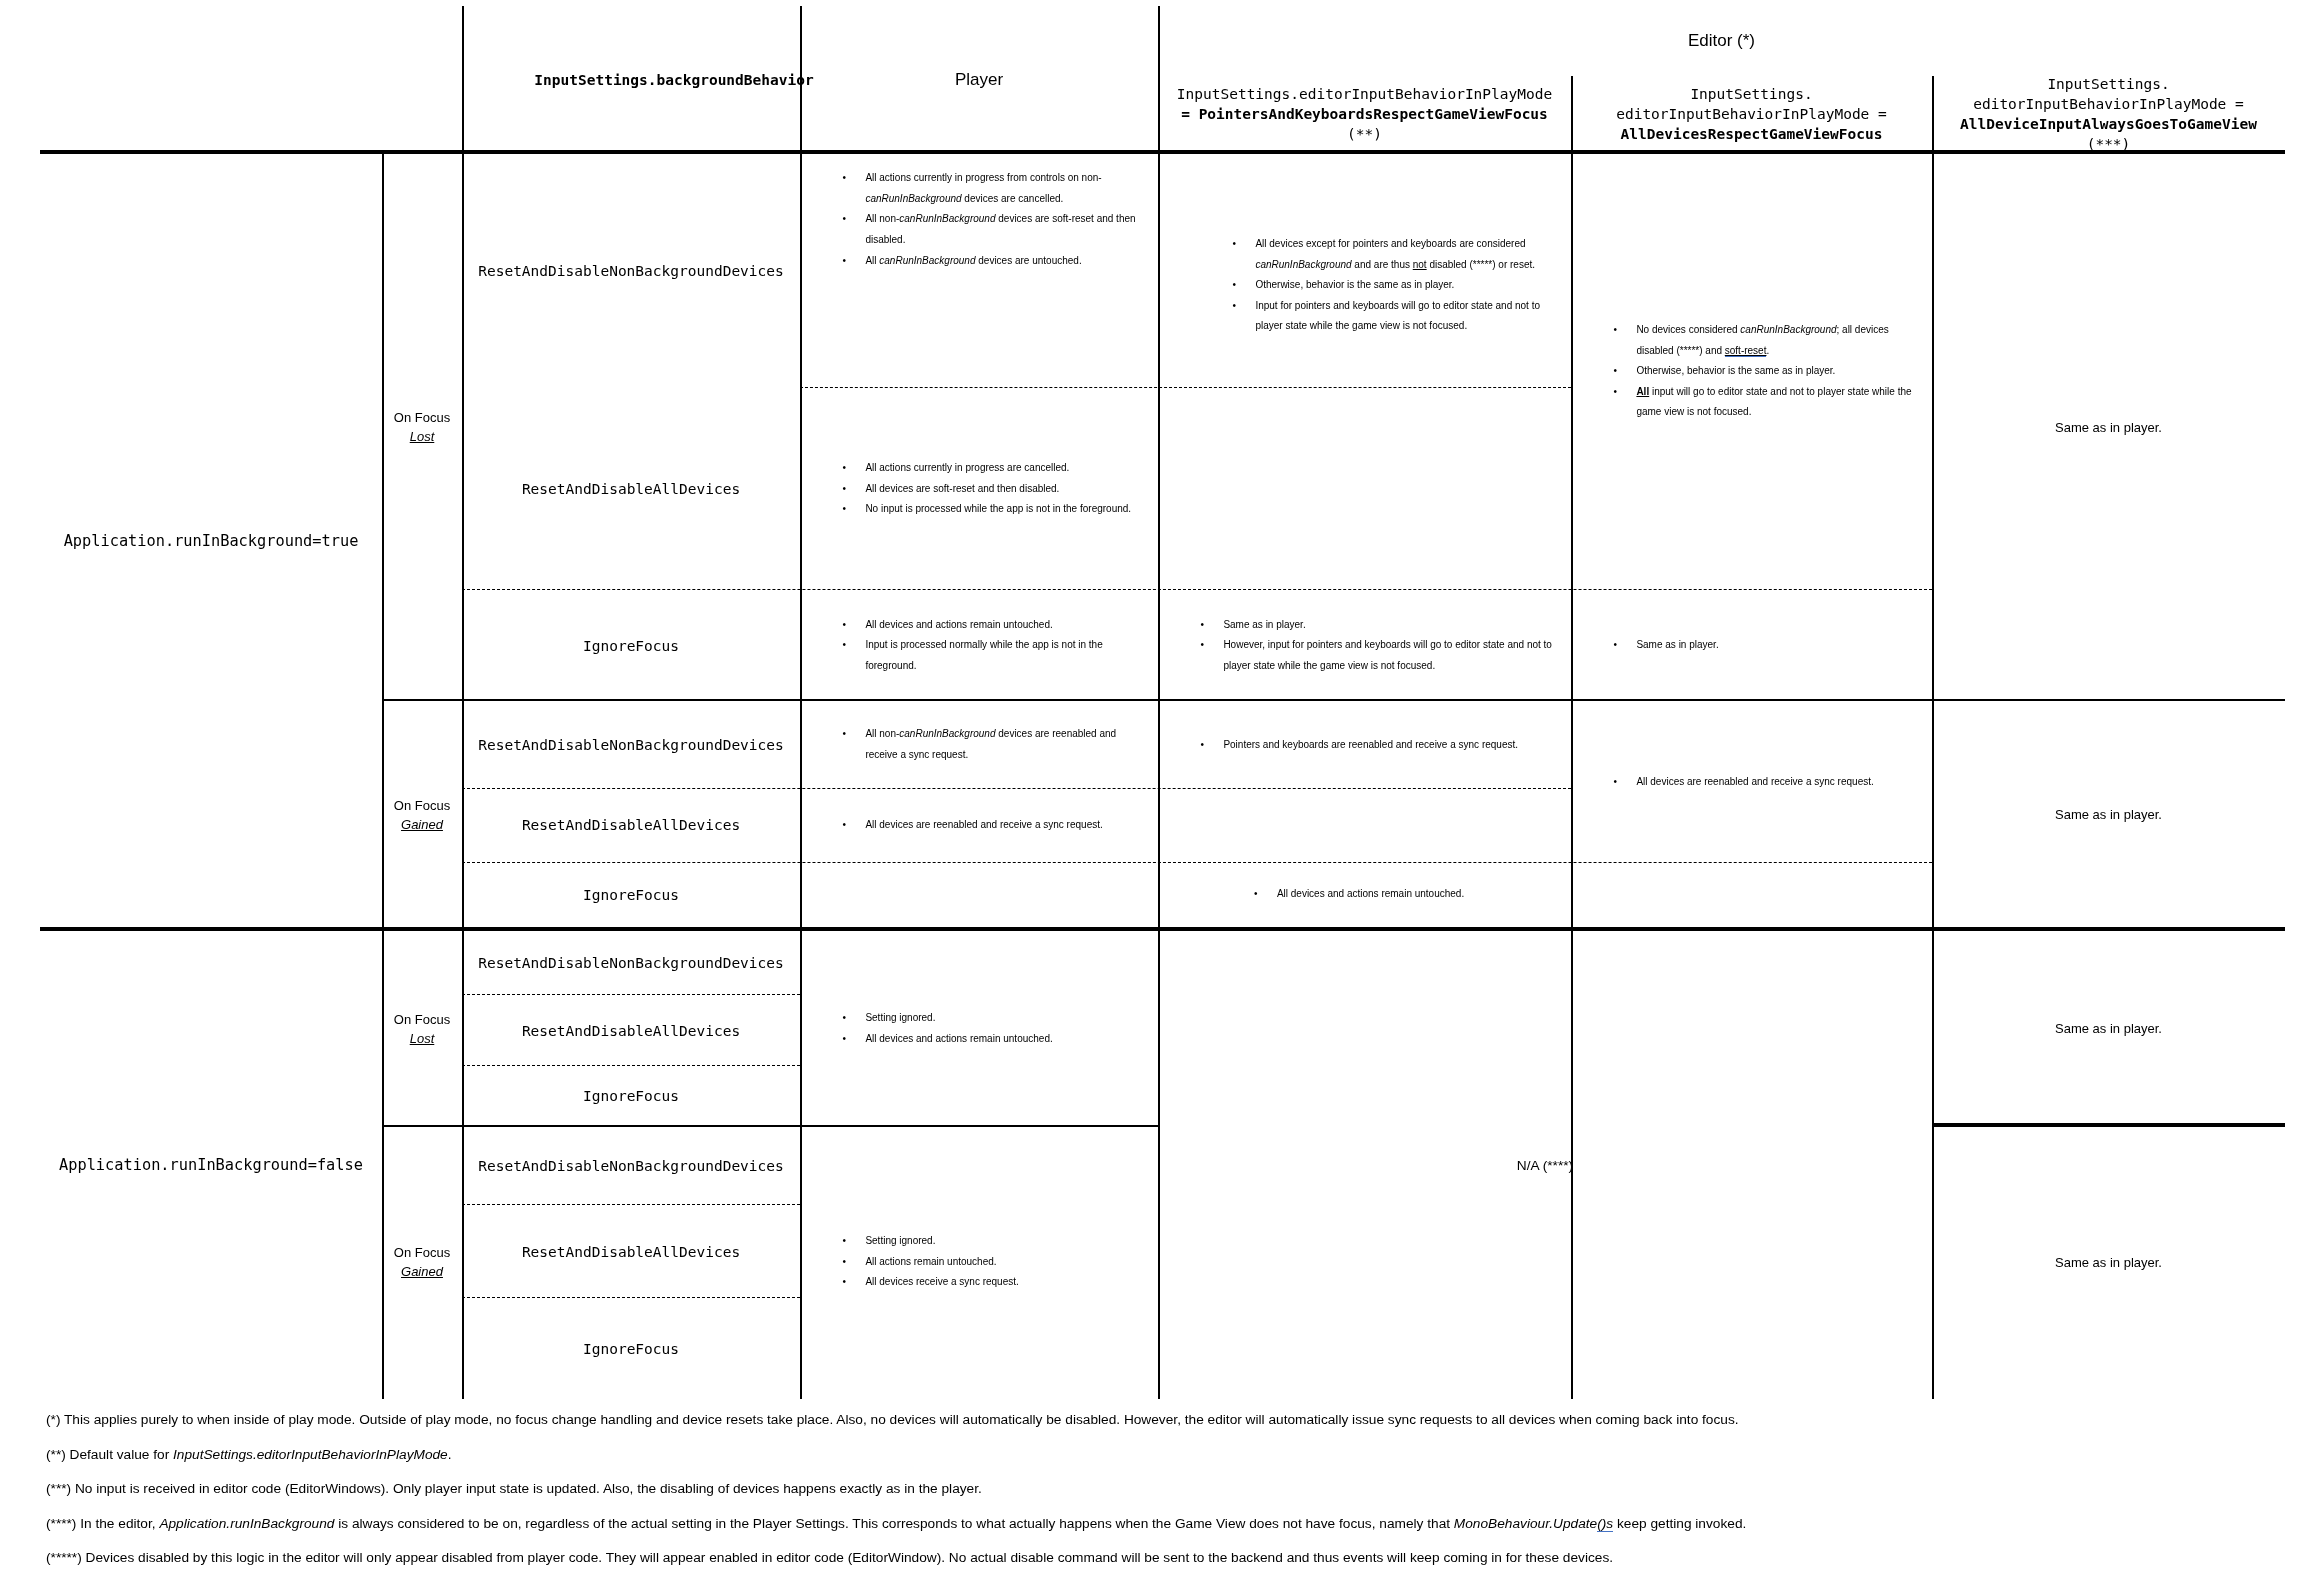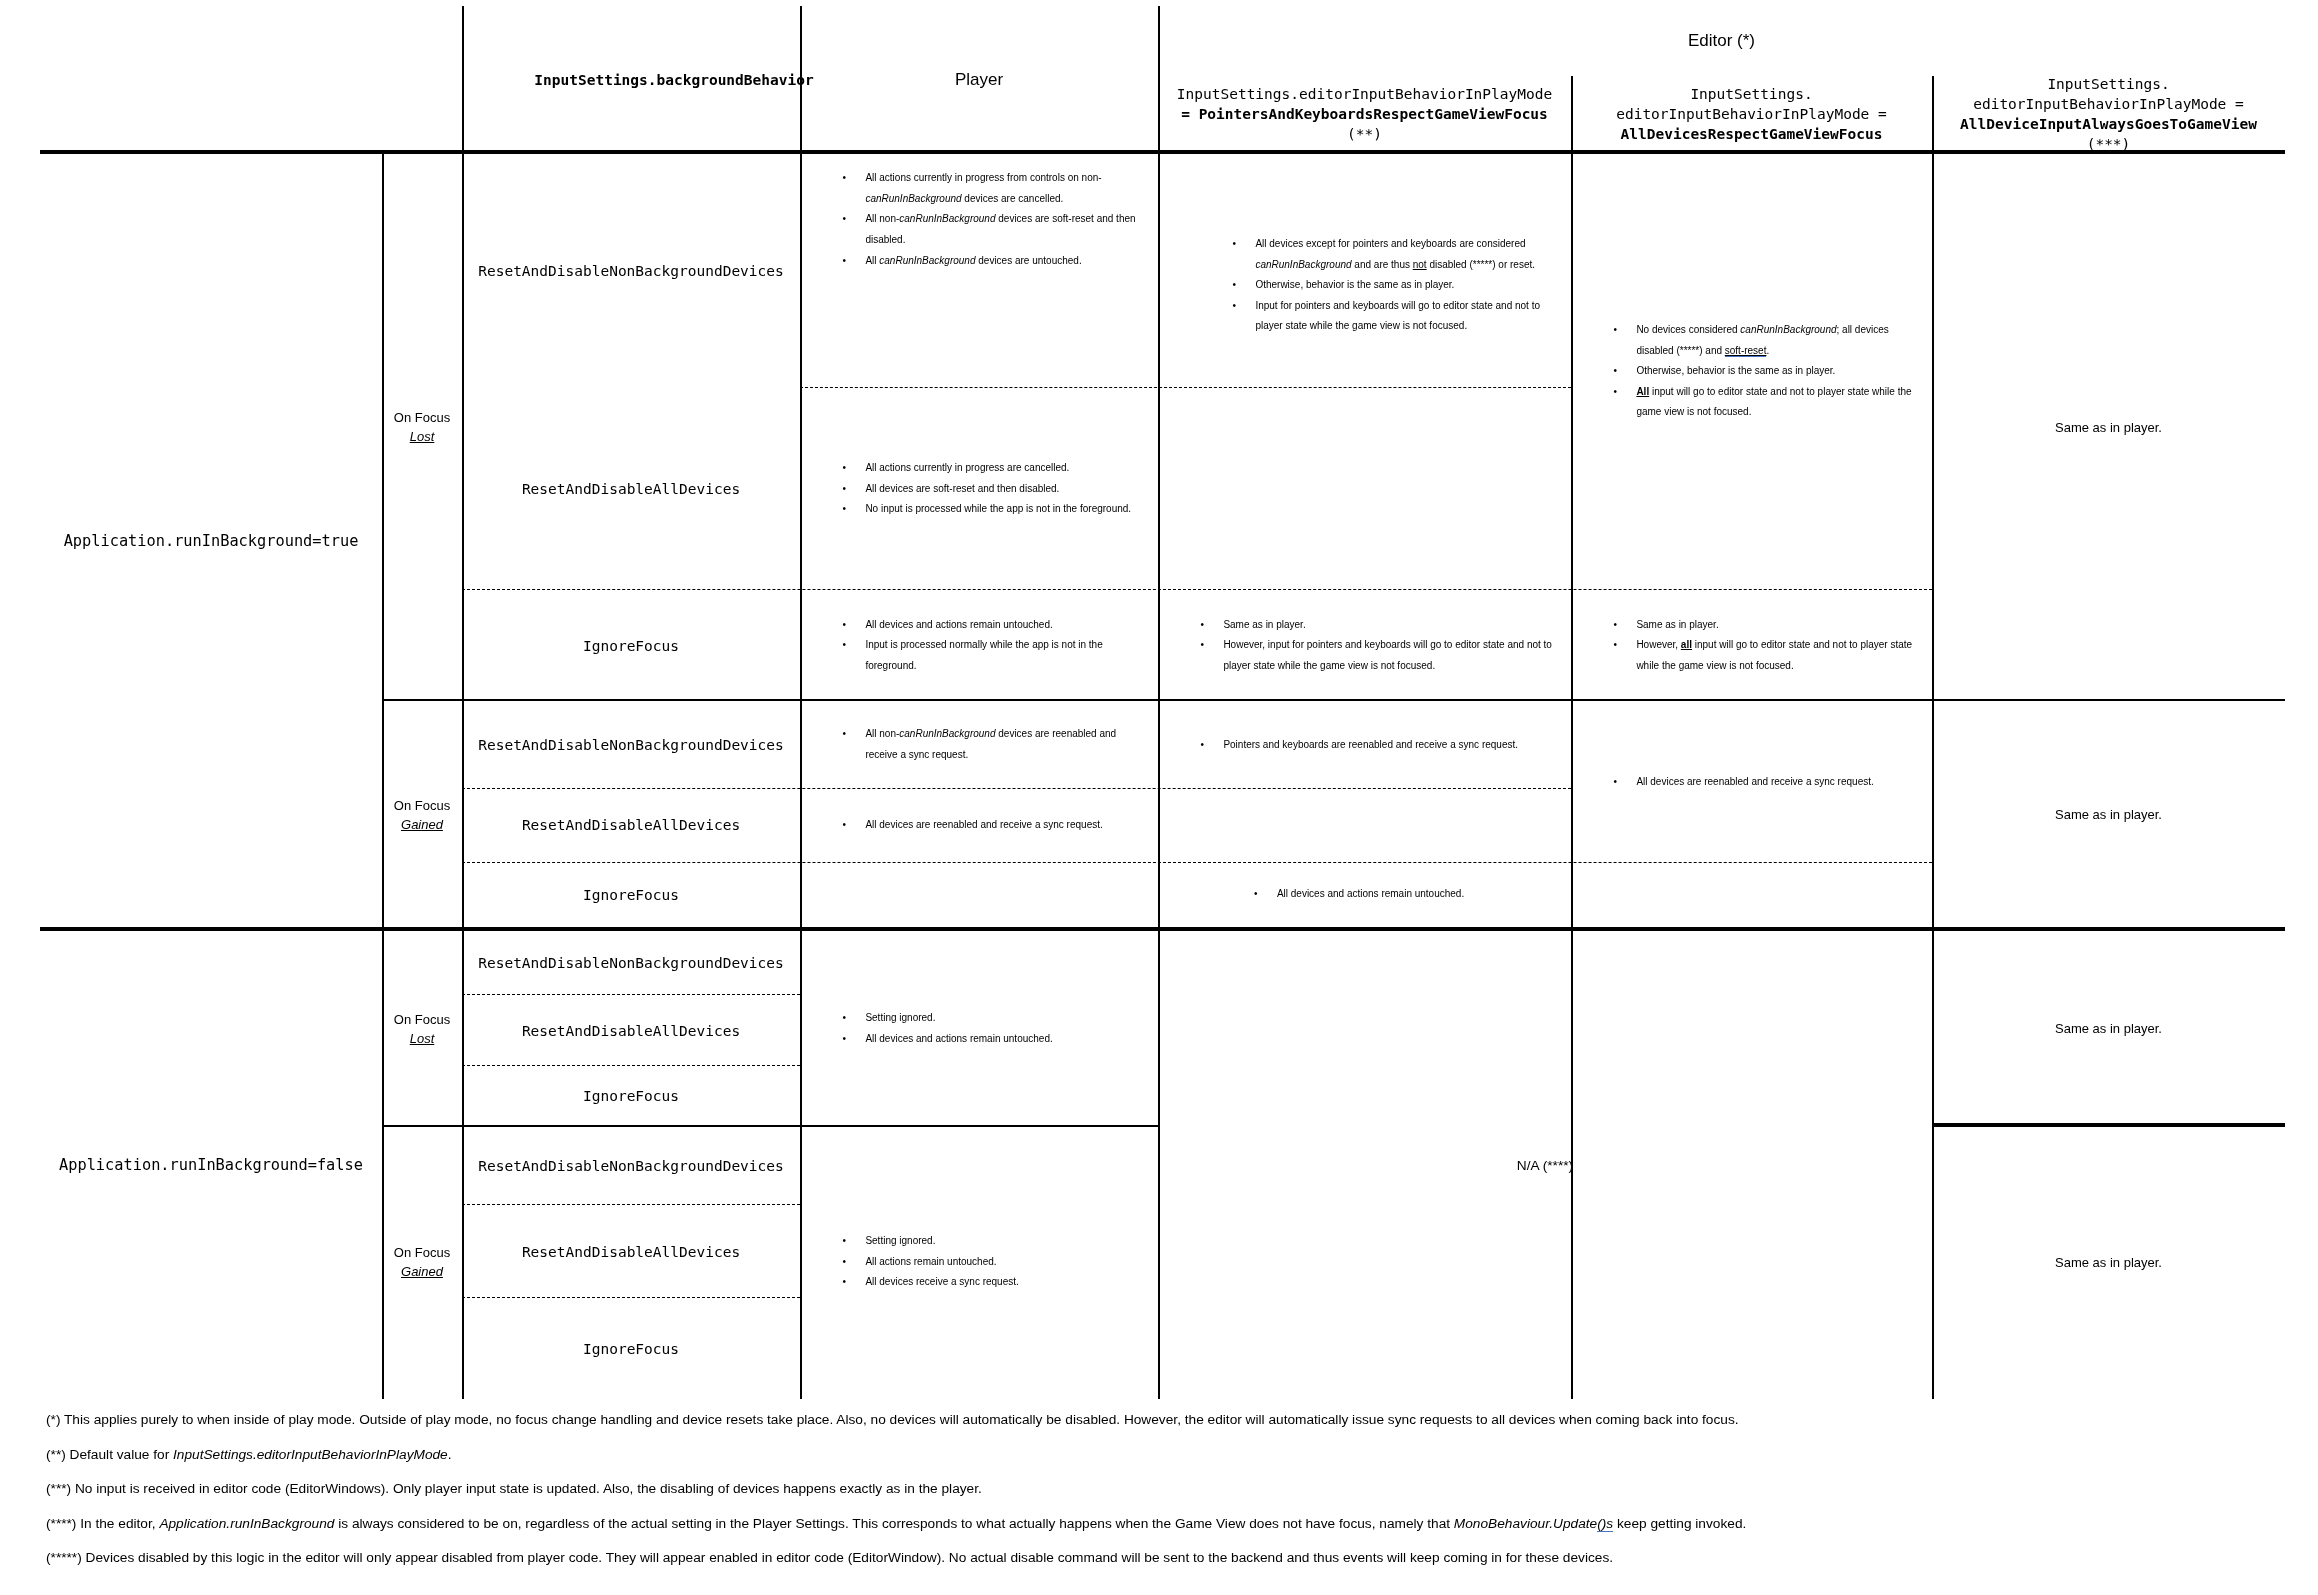--- a/index.html
+++ b/index.html
@@ -194,21 +194,20 @@
     </div>
   <div class="cell bullets" id="e1-r3">
       <ul class="bl">
         <li><span>Same as in player.</span></li>
         <li><span>However, input for pointers and keyboards will go to editor state and not to player state while the game view is not focused.</span></li>
       </ul>
     </div>
   <div class="cell bullets" id="e2-r3">
       <ul class="bl">
         <li><span>Same as in player.</span></li>
-        <li><span>However, </span><span style="font-weight: 700; text-decoration: underline;">all</span><span> input will go to editor state and not to player state while the game view is not focused.</span></li>
       </ul>
     </div>
   <div class="cell bullets" id="p-r4">
       <ul class="bl">
         <li><span>All non-</span><span style="font-style: italic;">canRunInBackground</span><span> devices are reenabled and receive a sync request.</span></li>
       </ul>
     </div>
   <div class="cell bullets" id="e1-r4">
       <ul class="bl">
         <li><span>Pointers and keyboards are reenabled and receive a sync request.</span></li>

